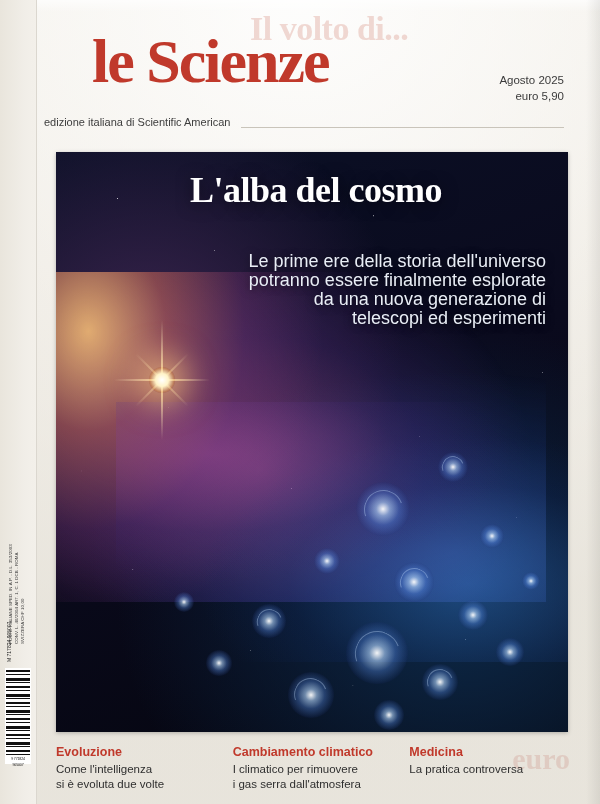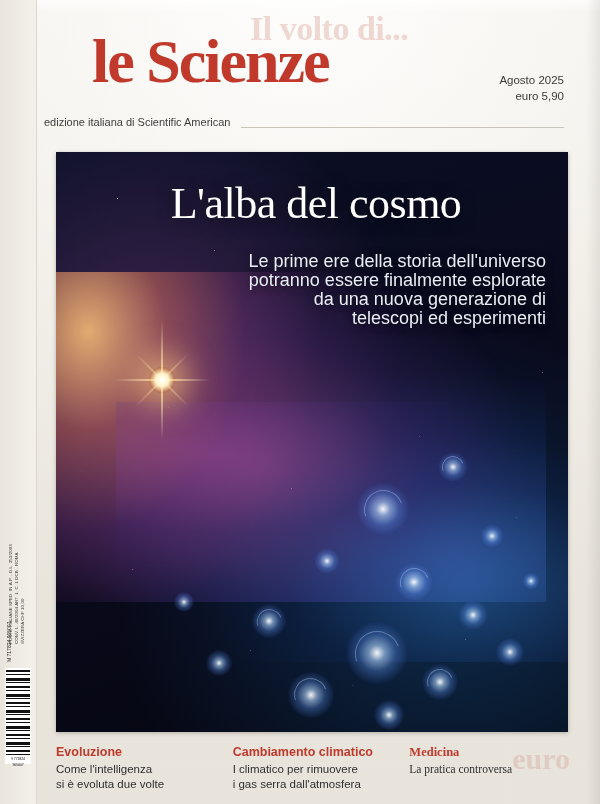--- a/index.html
+++ b/index.html
@@ -305,26 +305,26 @@
   .g12 { left: 440px; top: 486px; width: 28px; height: 28px; }
   .g13 { left: 318px; top: 548px; width: 30px; height: 30px; }
   .g14 { left: 118px; top: 440px; width: 20px; height: 20px; }
   .g15 { left: 466px; top: 420px; width: 18px; height: 18px; }
 
   
   .headline {
     position: absolute;
     left: 28px;
     right: 20px;
-    top: 28px;
+    top: 14px;
     text-align: center;
     color: #ffffff;
     font-family: "Liberation Serif", serif;
-    font-weight: normal;
-    font-size: 44px;
+    font-weight: bold;
+    font-size: 36px;
     line-height: 48px;
     letter-spacing: -0.5px;
     text-shadow: 0 2px 16px rgba(0,0,0,0.55);
   }
   .deck {
     position: absolute;
     right: 22px;
     top: 100px;
     width: 300px;
     text-align: right;
@@ -355,21 +355,21 @@
     margin-bottom: 2px;
   }
   .teaser .t-line {
     font-size: 11.5px;
     color: #2f2f2f;
     line-height: 15px;
     white-space: nowrap;
     overflow: hidden;
   }
   .teaser.center { text-align: left; }
-  .teaser.right { text-align: left; font-family: Liberation Serif, serif; }
+  .teaser.right { text-align: left; }
 
   
   .edge-right {
     position: absolute;
     right: 0; top: 0; bottom: 0;
     width: 14px;
     background: linear-gradient(90deg, rgba(0,0,0,0) 0%, rgba(0,0,0,0.07) 100%);
     pointer-events: none;
   }
   .edge-top {

